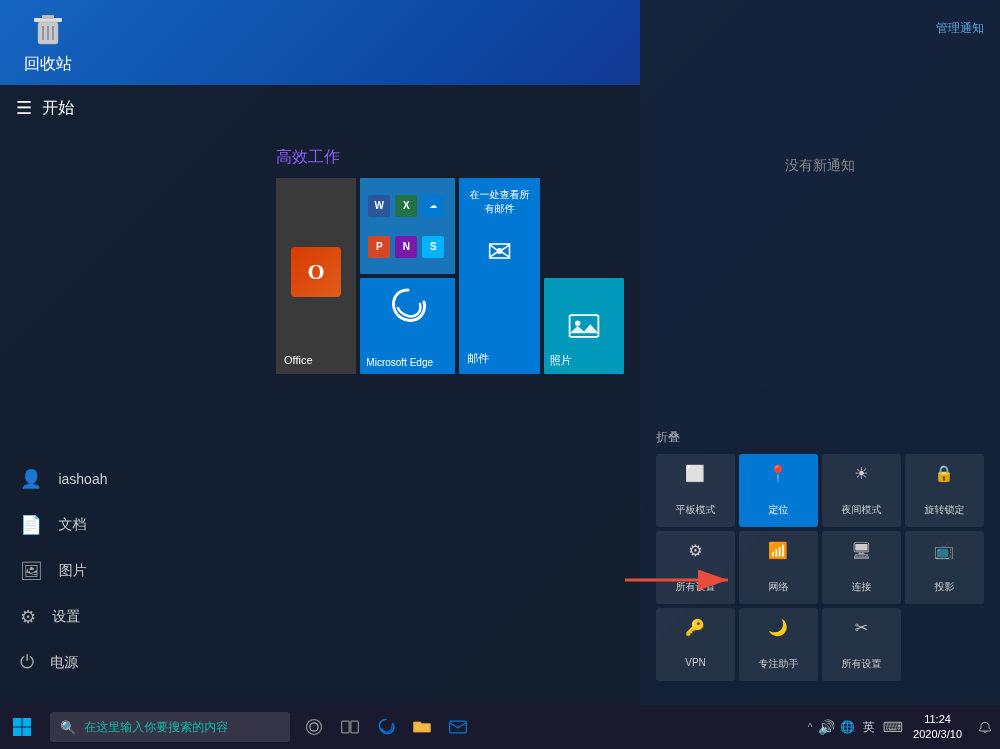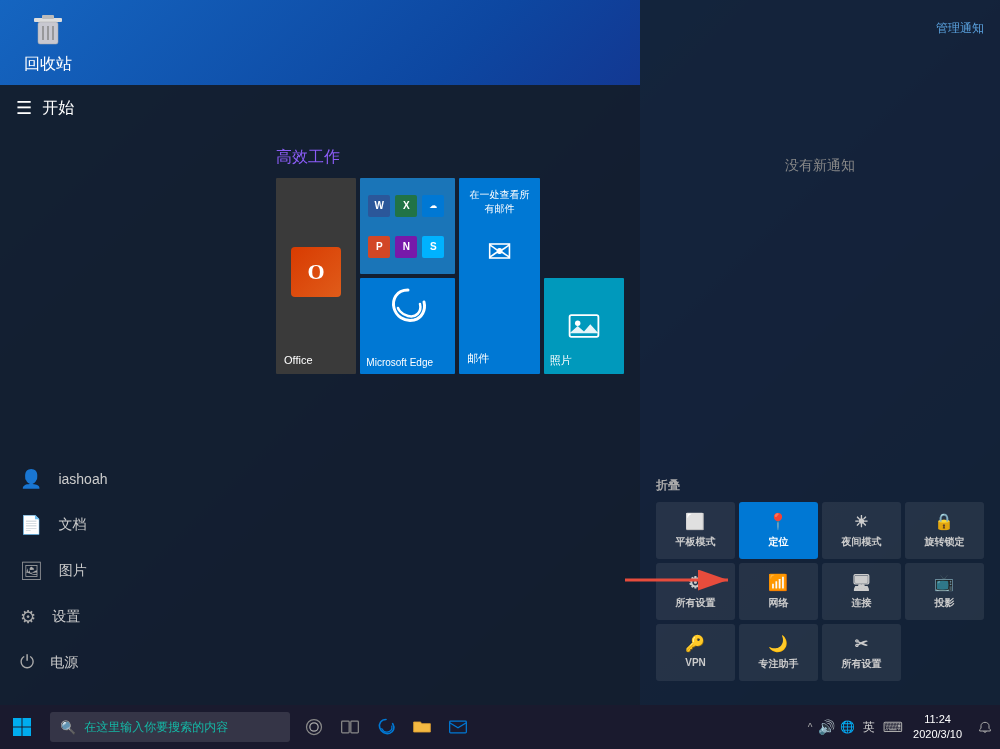--- a/index.html
+++ b/index.html
@@ -204,21 +204,20 @@
     .no-notification {
       color: #888;
       font-size: 14px;
       text-align: center;
       margin-top: 100px;
       margin-bottom: auto;
     }
 
     .quick-settings-section {
       margin-top: auto;
-      font-weight: bold;
     }
 
     .collapse-label {
       color: #aaa;
       font-size: 12px;
       margin-bottom: 8px;
     }
 
     .quick-grid {
       display: grid;
@@ -242,20 +241,21 @@
     .quick-btn.active {
       background: #0078d4;
       color: white;
     }
     .quick-btn-icon {
       font-size: 16px;
     }
     .quick-btn-label {
       font-size: 10px;
       text-align: center;
+      margin-top: 16px;
     }
 
     
     .arrow-indicator {
       position: absolute;
       left: 620px;
       top: 560px;
       z-index: 10;
     }
 

